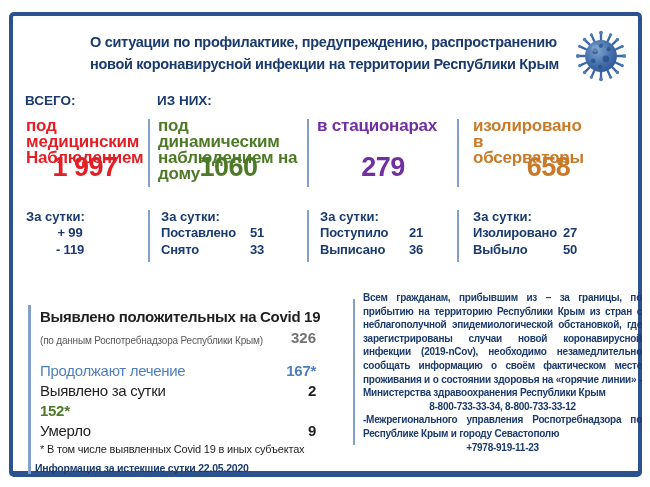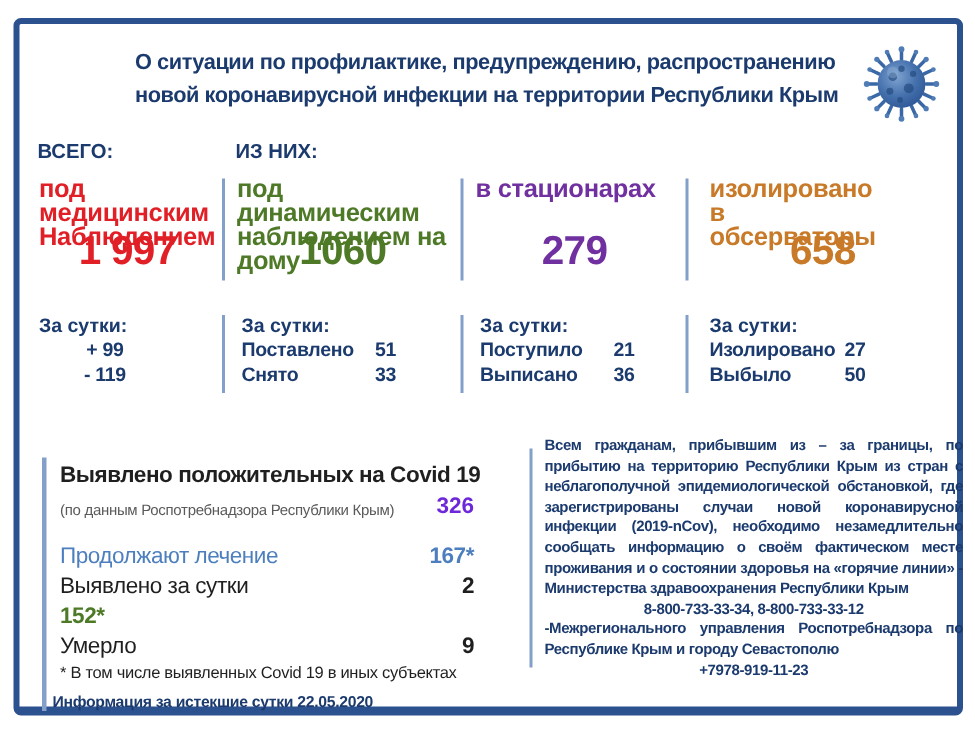--- a/index.html
+++ b/index.html
@@ -47,21 +47,21 @@
   .d-row { display:flex; justify-content:space-between; font-size:13px; font-weight:bold;
     line-height:16.5px; letter-spacing:-0.2px; }
   .d-row-plain { justify-content:center; }
   
   .covid-box { position:absolute; left:28px; top:305px; width:326px;
     border-left:3px solid #82a0ca; padding:3px 0 0 9px; color:#1f1f1f; }
   .c-heading { font-size:15px; font-weight:600; letter-spacing:-0.3px; color:#1f1f1f; }
   .c-subrow { display:flex; justify-content:space-between; align-items:flex-end;
     width:276px; margin-top:4px; }
   .c-subheading { font-size:10px; color:#5a5a5a; letter-spacing:-0.2px; }
-  .c-subvalue { font-size:15px; font-weight:600; color:#6d28d9; }
+  .c-subvalue { font-size:15px; font-weight:600; color:#737373; }
   .c-rows { margin-top:15px; width:276px; }
   .c-row { display:flex; justify-content:space-between; font-size:15px; line-height:20px;
     letter-spacing:-0.3px; }
   .c-row .c-val { font-weight:600; }
   .c-footnote { margin-top:2px; font-size:11px; color:#1f1f1f; letter-spacing:-0.2px; }
   .c-date { margin-top:7px; margin-left:-5px; font-size:10.5px; font-weight:bold;
     color:#1b3a6d; letter-spacing:-0.2px; }
   
   .bottom-div { position:absolute; left:353px; top:299px; width:2px; height:146px;
     background:#82a0ca; }

